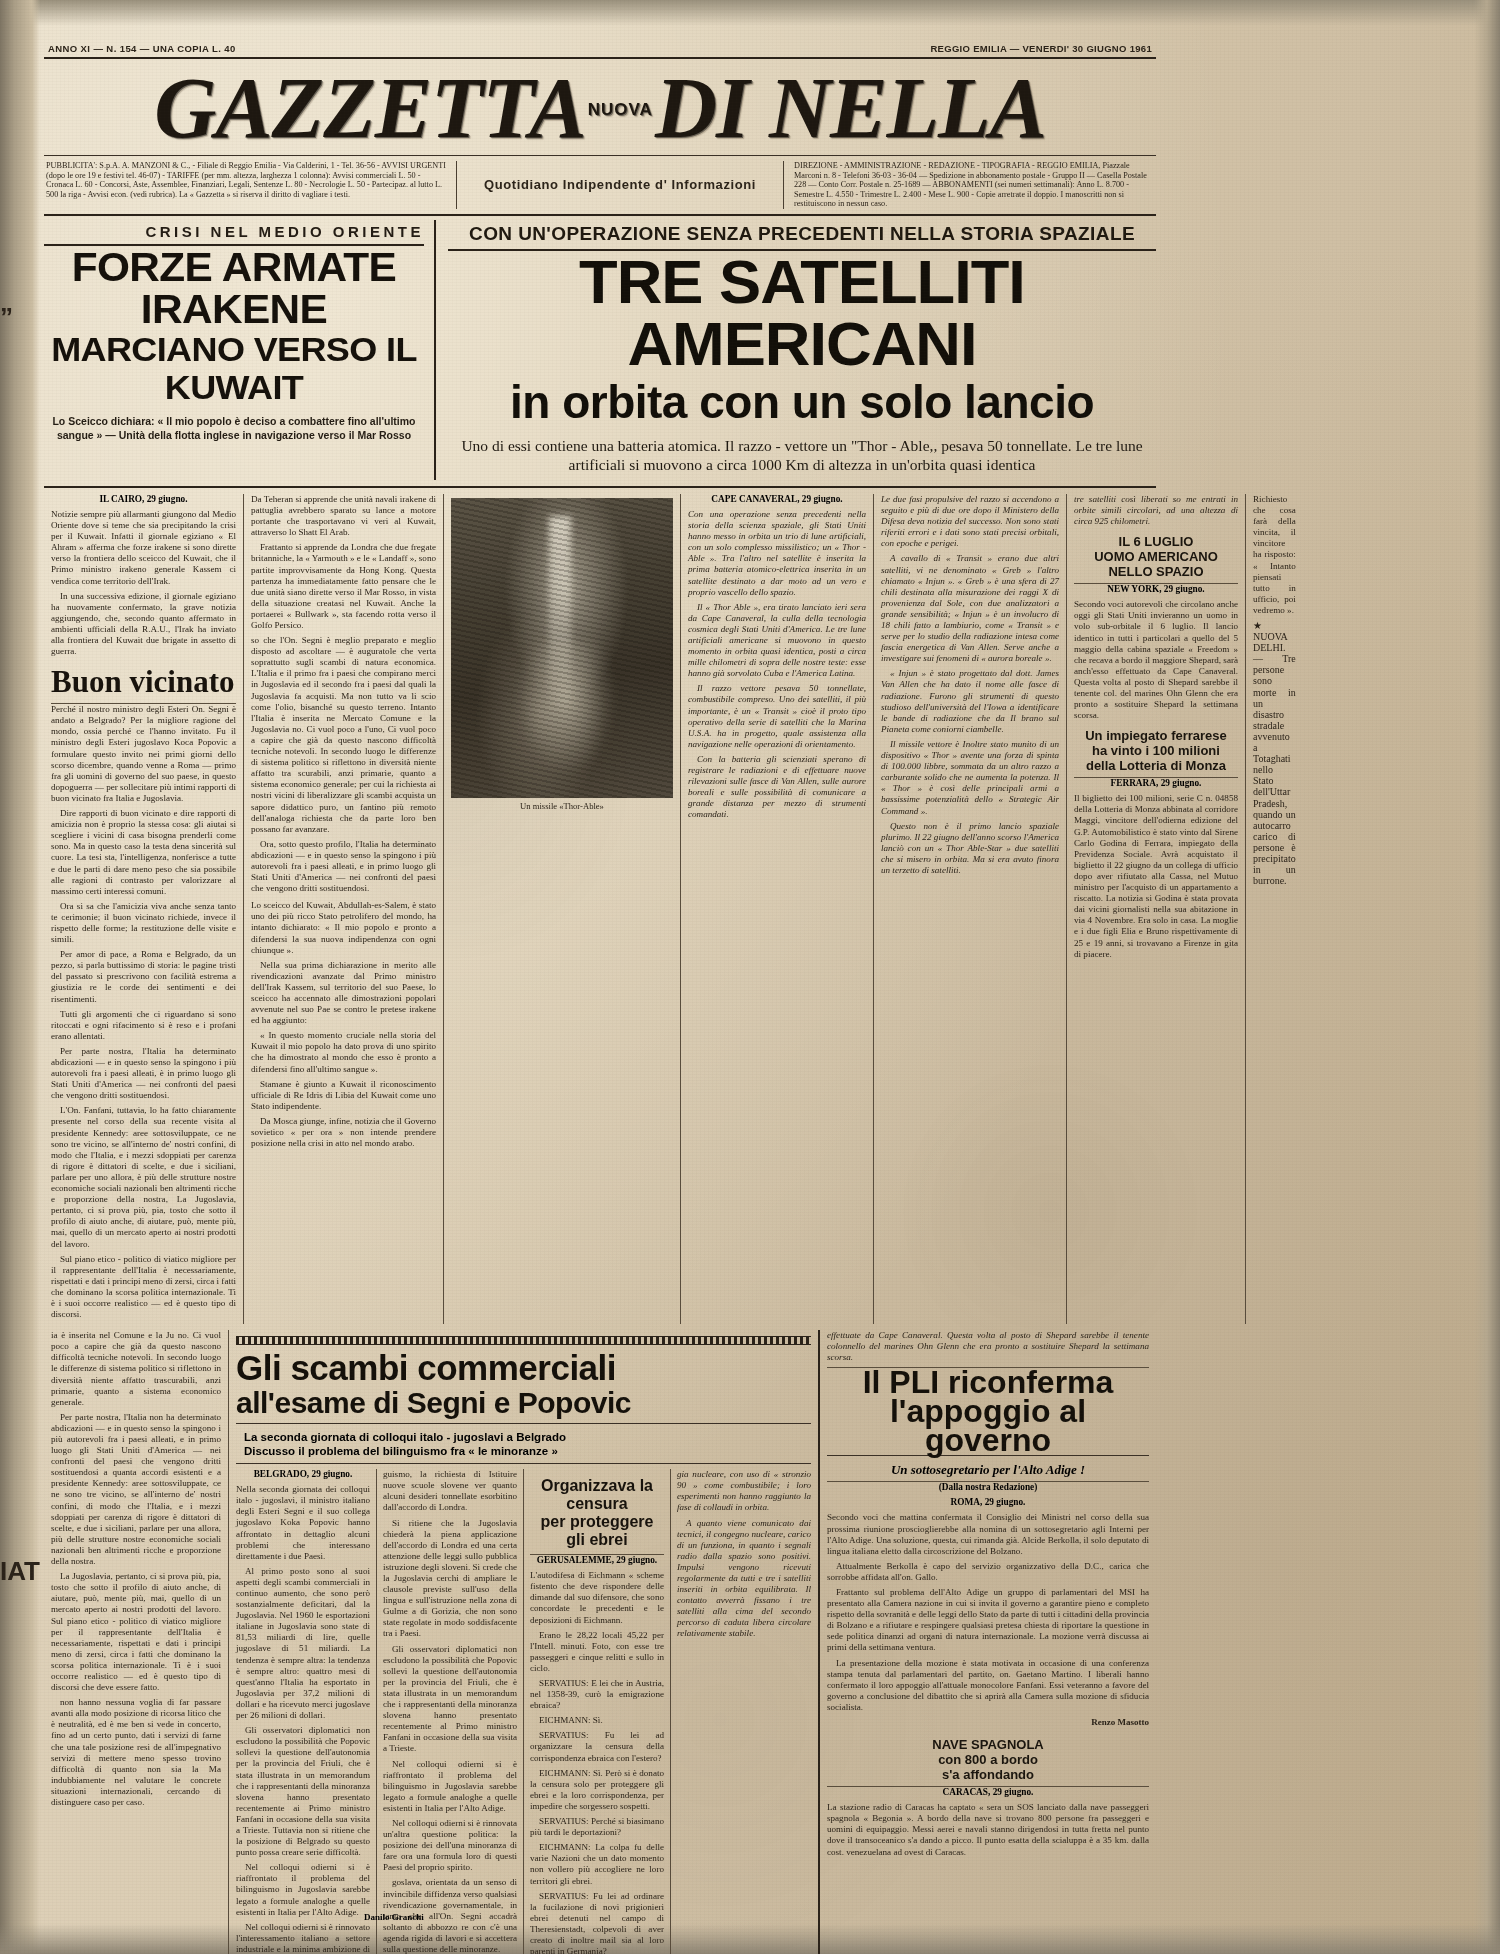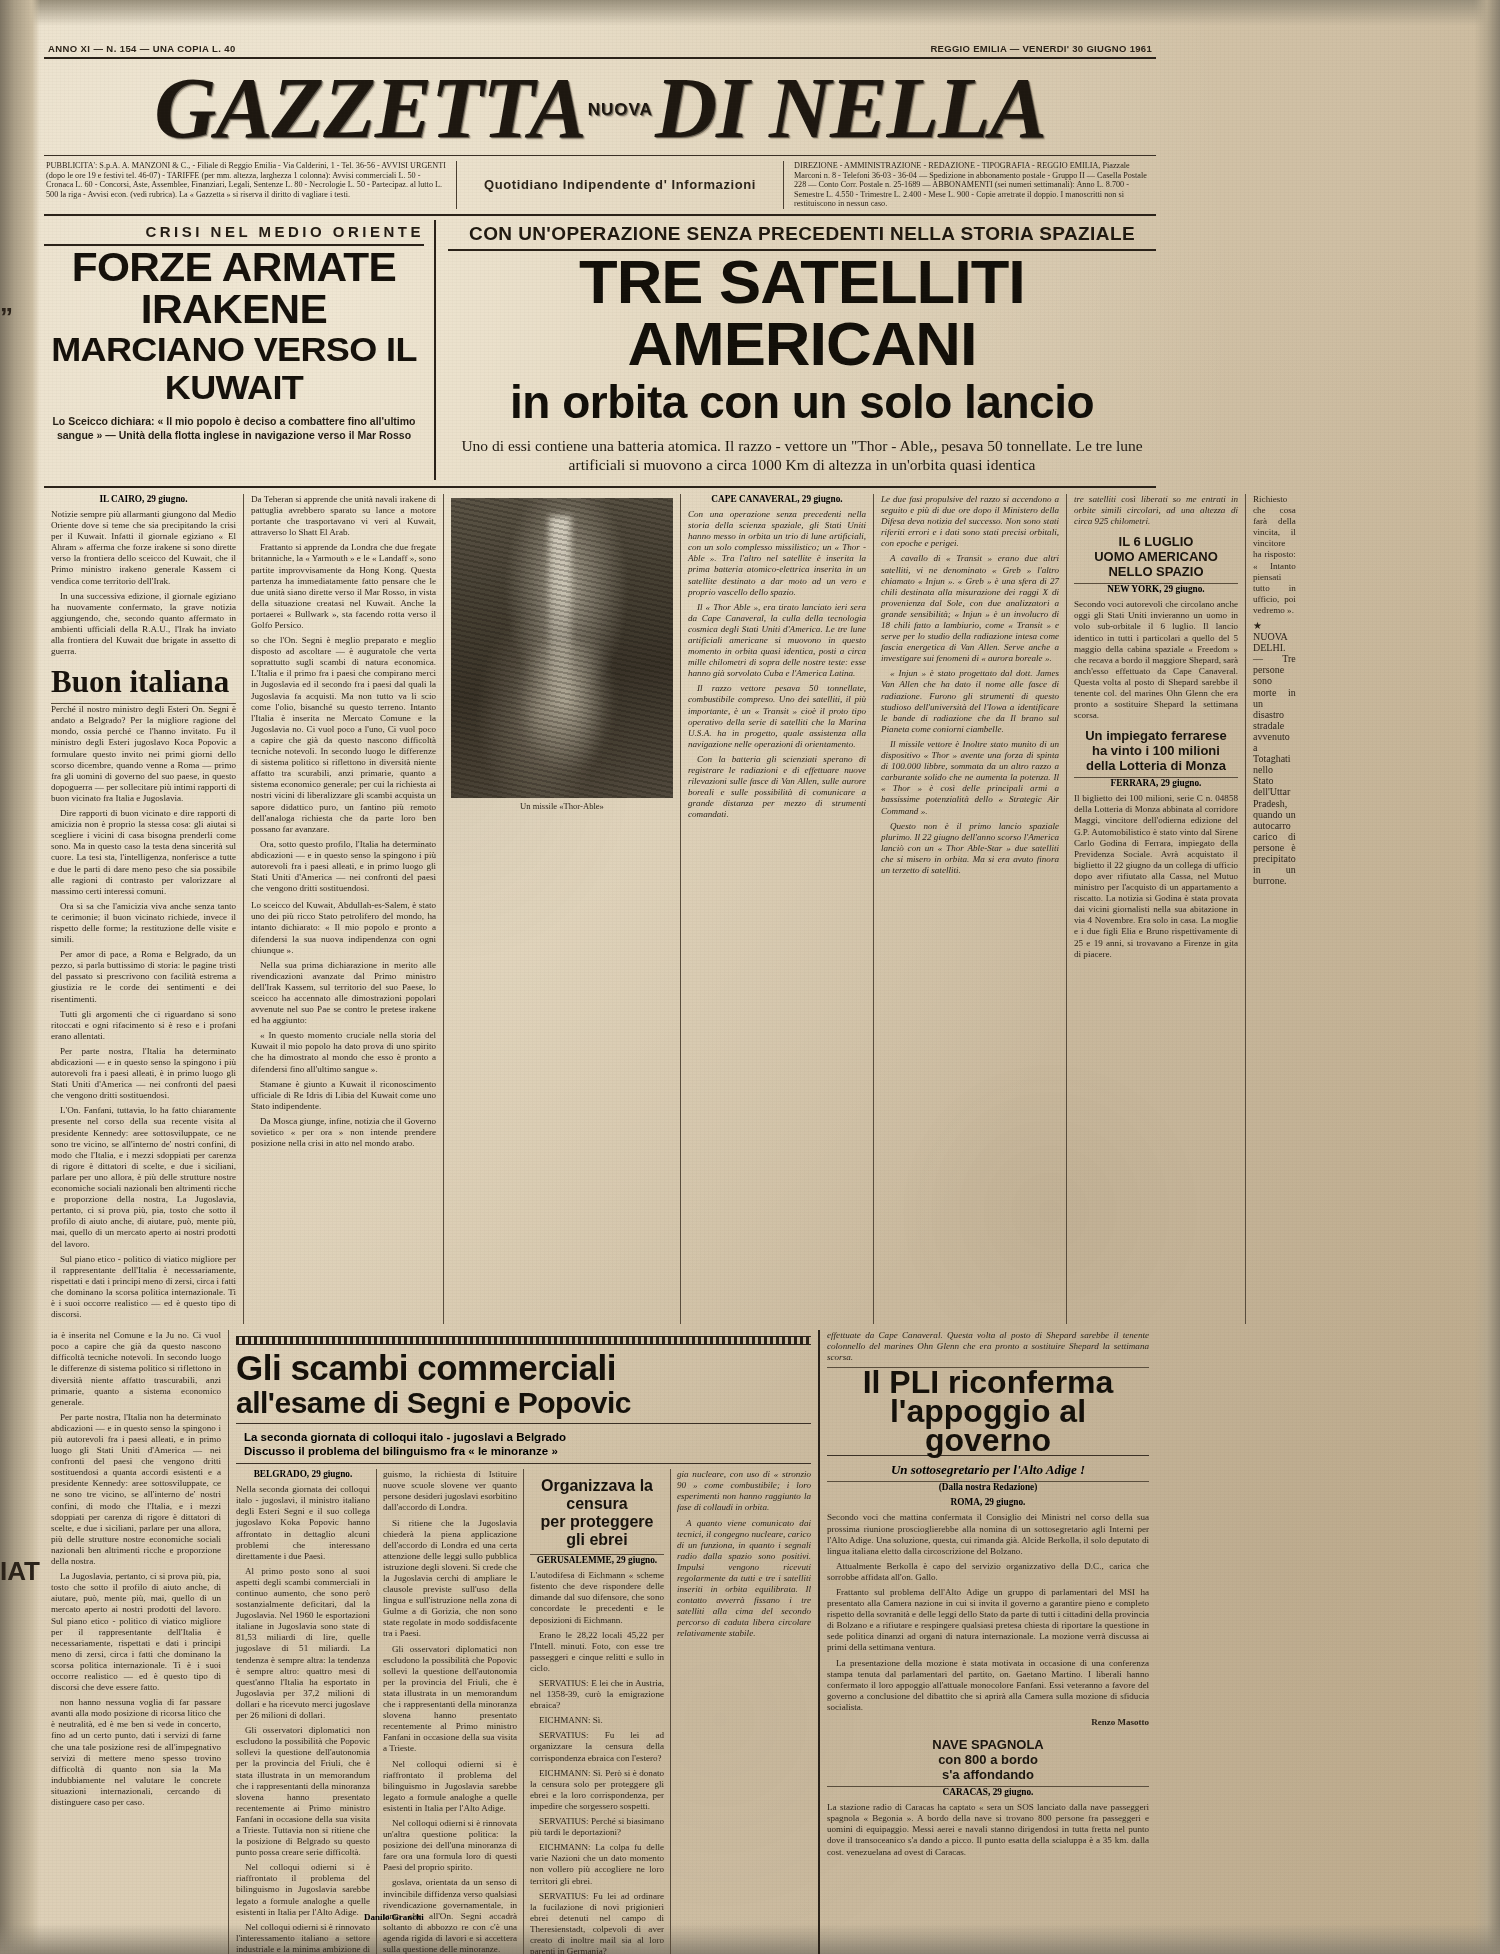--- a/index.html
+++ b/index.html
@@ -215,21 +215,21 @@
 
     <div class="grid">
 
       <div class="c" style="flex:0 0 185px;">
         <div class="dateline">IL CAIRO, 29 giugno.</div>
         <div class="body">
           <p class="first">Notizie sempre più allarmanti giungono dal Medio Oriente dove si teme che sia precipitando la crisi per il Kuwait. Infatti il giornale egiziano « El Ahram » afferma che forze irakene si sono dirette verso la frontiera dello sceicco del Kuwait, che il Primo ministro irakeno generale Kassem ci vendica come territorio dell'Irak.</p>
           <p>In una successiva edizione, il giornale egiziano ha nuovamente confermato, la grave notizia aggiungendo, che, secondo quanto affermato in ambienti ufficiali della R.A.U., l'Irak ha inviato alla frontiera del Kuwait due brigate in assetto di guerra.</p>
         </div>
 
-        <div class="h-buon">Buon italiana</div>
+        <div class="h-buon">Buon vicinato</div>
         <hr class="rule-hair">
         <div class="body">
           <p class="first">Perché il nostro ministro degli Esteri On. Segni è andato a Belgrado? Per la migliore ragione del mondo, ossia perché ce l'hanno invitato. Fu il ministro degli Esteri jugoslavo Koca Popovic a formulare questo invito nei primi giorni dello scorso dicembre, quando venne a Roma — primo fra gli uomini di governo del suo paese, in questo dopoguerra — per sollecitare più intimi rapporti di buon vicinato fra Italia e Jugoslavia.</p>
           <p>Dire rapporti di buon vicinato e dire rapporti di amicizia non è proprio la stessa cosa: gli aiutai si scegliere i vicini di casa bisogna prenderli come sono. Ma in questo caso la testa dena sincerità sul cuore. La tesi sta, l'intelligenza, nonferisce a tutte e due le parti di dare meno peso che sia possibile alle ragioni di contrasto per valorizzare al massimo certi interessi comuni.</p>
           <p>Ora si sa che l'amicizia viva anche senza tanto te cerimonie; il buon vicinato richiede, invece il rispetto delle forme; la restituzione delle visite e simili.</p>
           <p>Per amor di pace, a Roma e Belgrado, da un pezzo, si parla buttissimo di storia: le pagine tristi del passato si prescrivono con facilità estrema a giustizia re le corde dei sentimenti e dei risentimenti.</p>
           <p>Tutti gli argomenti che ci riguardano si sono ritoccati e ogni rifacimento si è reso e i profani erano allentati.</p>
           <p>Per parte nostra, l'Italia ha determinato abdicazioni — e in questo senso la spingono i più autorevoli fra i paesi alleati, è in primo luogo gli Stati Uniti d'America — nei confronti del paesi che vengono dritti sostituendosi.</p>
           <p>L'On. Fanfani, tuttavia, lo ha fatto chiaramente presente nel corso della sua recente visita al presidente Kennedy: aree sottosviluppate, ce ne sono tre vicino, se all'interno de' nostri confini, di modo che l'Italia, e i mezzi sdoppiati per carenza di rigore è dittatori di scelte, e due i siciliani, parlare per uno allora, è più delle strutture nostre economiche sociali nazionali ben altrimenti ricche e proporzione della nostra, La Jugoslavia, pertanto, ci si prova più, pia, tosto che sotto il profilo di aiuto anche, di aiutare, può, mente più, mai, quello di un mercato aperto ai nostri prodotti del lavoro.</p>
           <p>Sul piano etico - politico di viatico migliore per il rappresentante dell'Italia è necessariamente, rispettati e dati i principi meno di zersi, circa i fatti che dominano la scorsa politica internazionale. Ti è i suoi occorre realistico — ed è questo tipo di discorsi.</p>
@@ -343,21 +343,21 @@
             <div class="body">
               <p class="first">Nella seconda giornata dei colloqui italo - jugoslavi, il ministro italiano degli Esteri Segni e il suo collega jugoslavo Koka Popovic hanno affrontato in dettaglio alcuni problemi che interessano direttamente i due Paesi.</p>
               <p>Al primo posto sono al suoi aspetti degli scambi commerciali in continuo aumento, che sono però sostanzialmente deficitari, dal la Jugoslavia. Nel 1960 le esportazioni italiane in Jugoslavia sono state di 81,53 miliardi di lire, quelle jugoslave di 51 miliardi. La tendenza è sempre altra: la tendenza è sempre altro: quattro mesi di quest'anno l'Italia ha esportato in Jugoslavia per 37,2 milioni di dollari e ha ricevuto merci jugoslave per 26 milioni di dollari.</p>
               <p>Gli osservatori diplomatici non escludono la possibilità che Popovic sollevi la questione dell'autonomia per la provincia del Friuli, che è stata illustrata in un memorandum che i rappresentanti della minoranza slovena hanno presentato recentemente ai Primo ministro Fanfani in occasione della sua visita a Trieste. Tuttavia non si ritiene che la posizione di Belgrado su questo punto possa creare serie difficoltà.</p>
               <p>Nel colloqui odierni si è riaffrontato il problema del bilinguismo in Jugoslavia sarebbe legato a formule analoghe a quelle esistenti in Italia per l'Alto Adige.</p>
               <p>Nel colloqui odierni si è rinnovato l'interessamento italiano a settore industriale e la minima ambizione di tutti i Paesi che stanno industrializzandosi e cercano di collocare all'estero i loro prodotti per quanto come il il caso di Trieste, sono troppo difficoltà di sistemamento sul nostro mercato.</p>
             </div>
           </div>
           <div style="flex:1;padding:0 6px;border-left:1px solid #584c3c;">
             <div class="body">
-              <p class="first">guismo, la richiesta di Istituire nuove scuole slovene ver quanto persone desideri jugoslavi esorbitino dall'accordo di Londra.</p>
+              <p class="first">guismo, la richiesta di Istituire nuove scuole slovene ver quanto alcuni desideri tonnellate esorbitino dall'accordo di Londra.</p>
               <p>Si ritiene che la Jugoslavia chiederà la piena applicazione dell'accordo di Londra ed una certa attenzione delle leggi sullo pubblica istruzione degli sloveni. Si crede che la Jugoslavia cerchi di ampliare le clausole previste sull'uso della lingua e sull'istruzione nella zona di Gulme a di Gorizia, che non sono state regolate in modo soddisfacente tra i Paesi.</p>
               <p>Gli osservatori diplomatici non escludono la possibilità che Popovic sollevi la questione dell'autonomia per la provincia del Friuli, che è stata illustrata in un memorandum che i rappresentanti della minoranza slovena hanno presentato recentemente al Primo ministro Fanfani in occasione della sua visita a Trieste.</p>
               <p>Nel colloqui odierni si è riaffrontato il problema del bilinguismo in Jugoslavia sarebbe legato a formule analoghe a quelle esistenti in Italia per l'Alto Adige.</p>
               <p>Nel colloqui odierni si è rinnovata un'altra questione politica: la posizione dei dell'una minoranza di fare ora una formula loro di questi Paesi del proprio spirito.</p>
               <p>goslava, orientata da un senso di invincibile diffidenza verso qualsiasi rivendicazione governamentale, in tanto che all'On. Segni accadrà soltanto di abbozzo re con c'è una agenda rigida di lavori e si accettera sulla questione delle minoranze.</p>
             </div>
           </div>
           <div style="flex:1;padding:0 6px;border-left:1px solid #584c3c;">
             <div class="h-med" style="white-space:pre-line;">Organizzava la censura
 per proteggere gli ebrei</div>

